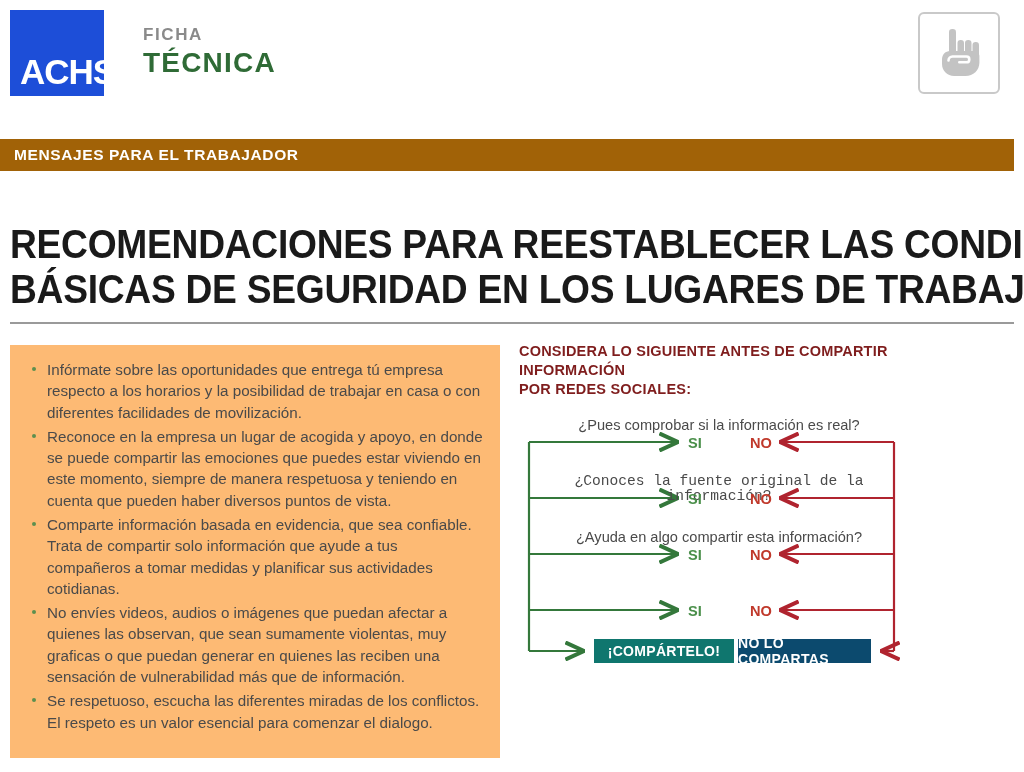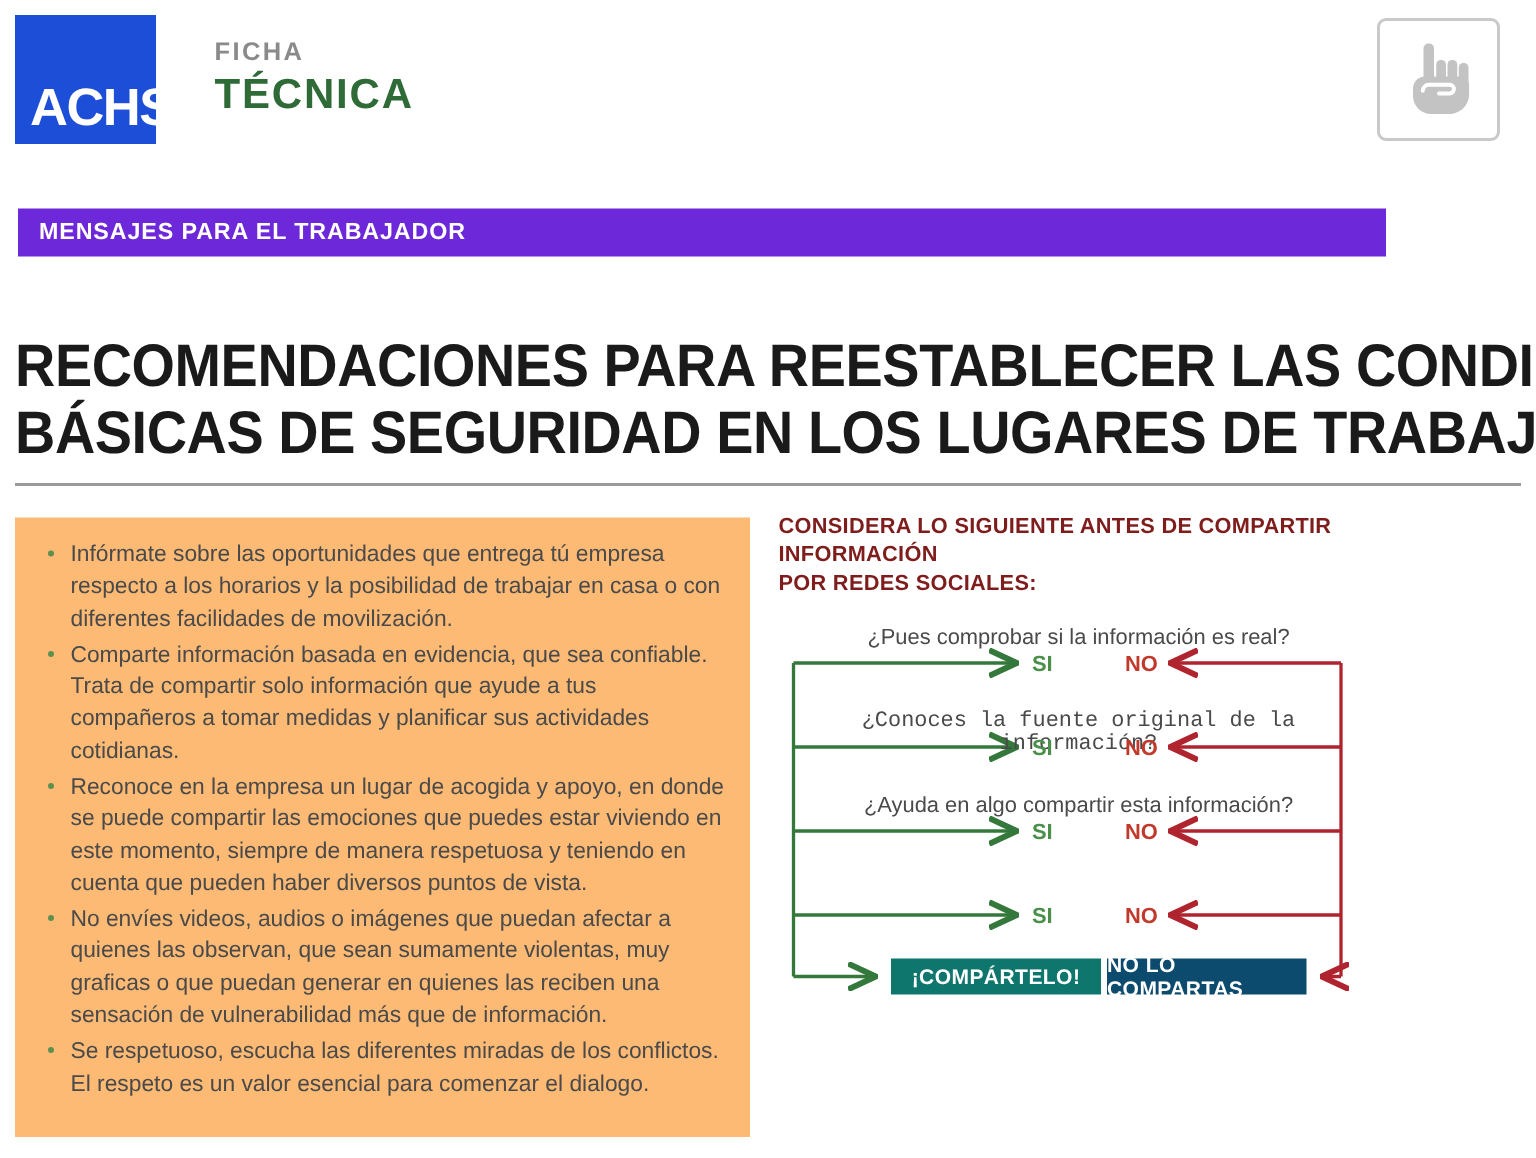--- a/index.html
+++ b/index.html
@@ -39,22 +39,22 @@
     letter-spacing:1.2px;line-height:1.15;margin-top:2px;
   }
   .hand-box{
     position:absolute;right:24px;top:12px;width:78px;height:78px;
     border:2px solid #c9c9c9;border-radius:6px;background:#fff;
   }
   .hand-box svg{position:absolute;left:50%;top:50%;transform:translate(-50%,-50%);}
 
   
   .green-band{
-    position:absolute;left:12px;top:139px;width:912px;height:32px;
-    background:#6d28d9;
+    position:absolute;left:0;top:139px;width:1014px;height:32px;
+    background:#a16207;
   }
   .green-band span{
     position:absolute;left:14px;top:50%;transform:translateY(-50%);
     color:#ffffff;font-size:15.5px;font-weight:bold;letter-spacing:0.6px;
   }
 
   
   .title{
     position:absolute;left:10px;top:195px;width:1000px;
     color:#1a1a1a;
@@ -158,22 +158,22 @@
   <h1 class="title">
     <span class="line">RECOMENDACIONES PARA REESTABLECER LAS CONDICIONES</span>
     <span class="line">BÁSICAS DE SEGURIDAD EN LOS LUGARES DE TRABAJO</span>
   </h1>
 
   <div class="divider"></div>
 
   <div class="left-panel">
     <ul class="bullets">
       <li>Infórmate sobre las oportunidades que entrega tú empresa respecto a los horarios y la posibilidad de trabajar en casa o con diferentes facilidades de movilización.</li>
+      <li>Reconoce en la empresa un lugar de acogida y apoyo, en donde se puede compartir las emociones que puedes estar viviendo en este momento, siempre de manera respetuosa y teniendo en cuenta que pueden haber diversos puntos de vista.</li>
       <li>Comparte información basada en evidencia, que sea confiable. Trata de compartir solo información que ayude a tus compañeros a tomar medidas y planificar sus actividades cotidianas.</li>
-      <li>Reconoce en la empresa un lugar de acogida y apoyo, en donde se puede compartir las emociones que puedes estar viviendo en este momento, siempre de manera respetuosa y teniendo en cuenta que pueden haber diversos puntos de vista.</li>
       <li>No envíes videos, audios o imágenes que puedan afectar a quienes las observan, que sean sumamente violentas, muy graficas o que puedan generar en quienes las reciben una sensación de vulnerabilidad más que de información.</li>
       <li>Se respetuoso, escucha las diferentes miradas de los conflictos. El respeto es un valor esencial para comenzar el dialogo.</li>
     </ul>
   </div>
 
   <div class="right-col">
     <div class="flow-heading">
       <div>CONSIDERA LO SIGUIENTE ANTES DE COMPARTIR INFORMACIÓN</div>
       <div>POR REDES SOCIALES:</div>
     </div>

